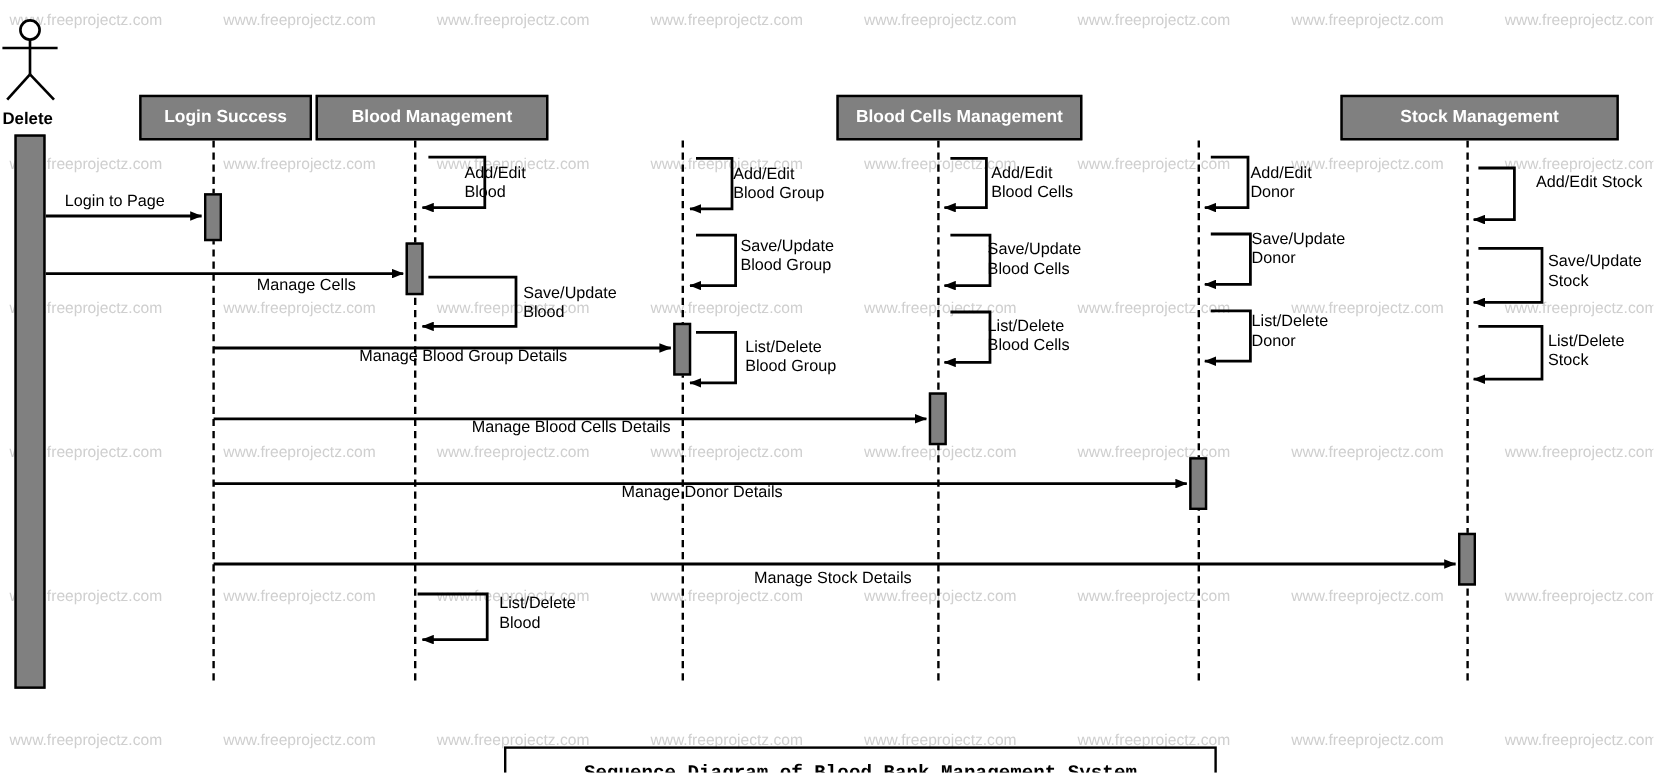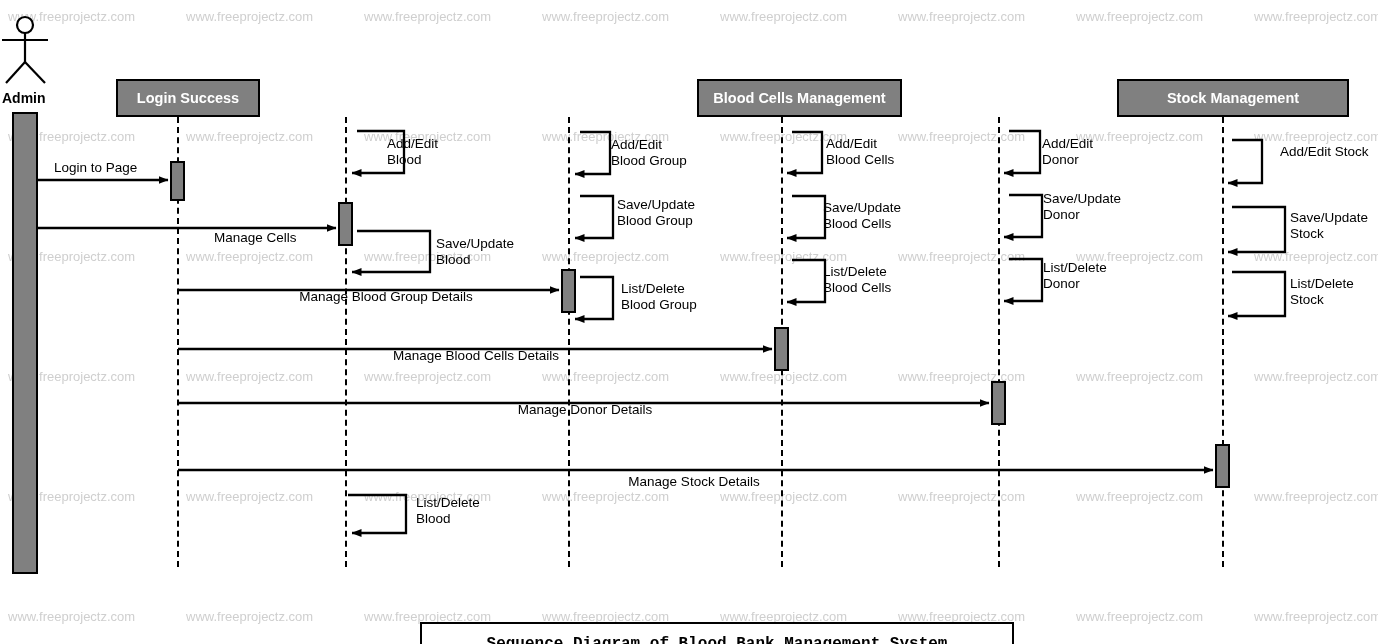--- a/index.html
+++ b/index.html
@@ -161,24 +161,27 @@
 
     <svg class="draw" width="1378" height="644" style="z-index:12;">
       <g stroke="#000" stroke-width="2.2" fill="none">
         <circle cx="25" cy="25" r="8" fill="#fff"></circle>
         <line x1="25" y1="33" x2="25" y2="62"></line>
         <line x1="2" y1="40" x2="48" y2="40"></line>
         <line x1="25" y1="62" x2="6" y2="83"></line>
         <line x1="25" y1="62" x2="45" y2="83"></line>
       </g>
     </svg>
-    <div class="actor-label" style="left:2px; top:90px;">Admin</div>
+    <div class="actor-label" style="left:2px; top:90px;">Delete</div>
 
     <div class="participant" style="left:116px; top:79px; width:144px; height:38px;">
       <span>Login Success</span>
+    </div>
+    <div class="participant" style="left:263px; top:79px; width:194px; height:38px;">
+      <span>Blood Management</span>
     </div>
     <div class="participant" style="left:679px; top:79px; width:205px; height:38px;margin-left:18px;">
       <span>Blood Cells Management</span>
     </div>
     <div class="participant" style="left:1117px; top:79px; width:232px; height:38px;">
       <span>Stock Management</span>
     </div>
 
     <div class="lifeline" style="left:177px;  top:117px; height:450px;"></div>
     <div class="lifeline" style="left:345px;  top:117px; height:450px;"></div>

